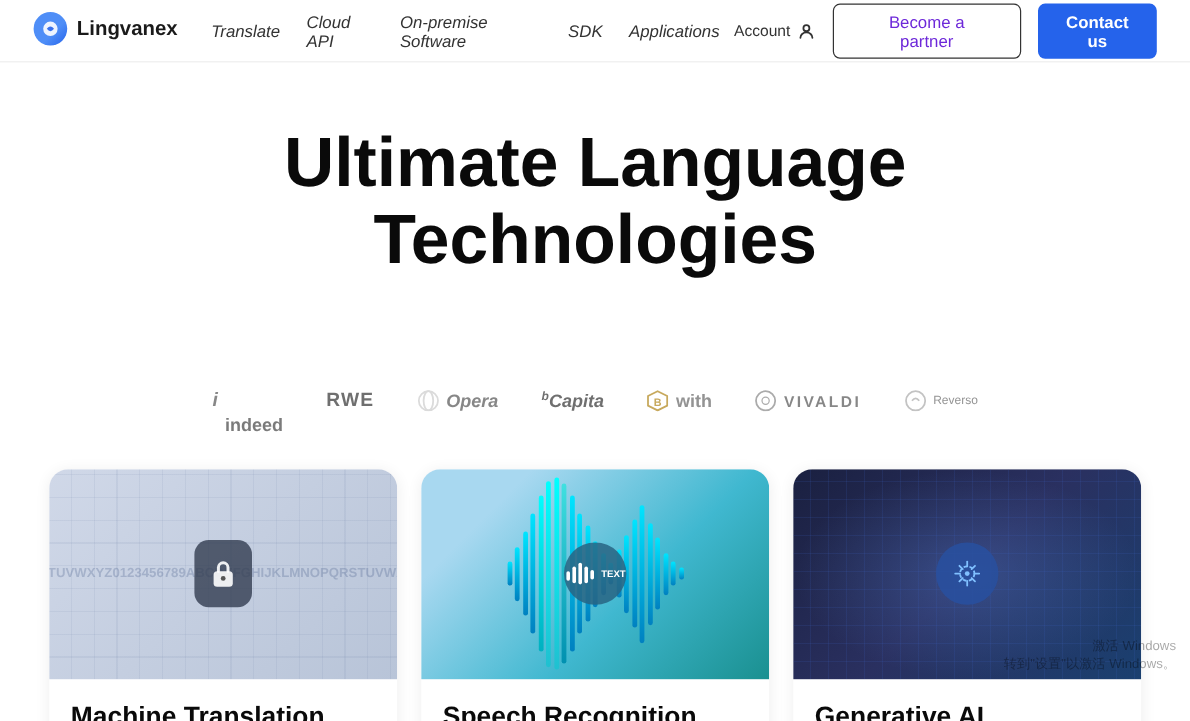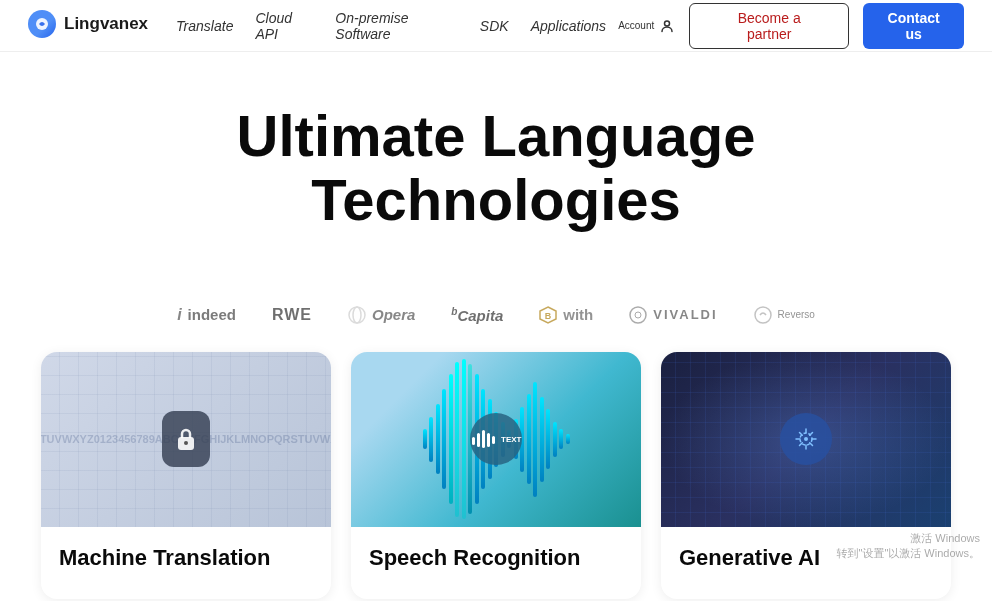--- a/index.html
+++ b/index.html
@@ -11,22 +11,22 @@
       padding: 0 28px; height: 52px; border-bottom: 1px solid #eee;
       background: #fff; position: sticky; top: 0; z-index: 100;
     }
     .nav-left { display: flex; align-items: flex-start; gap: 28px; }
     .logo { display: flex; align-items: center; gap: 8px; font-weight: 700; font-size: 17px; color: #1a1a1a; }
     .logo-circle { width: 28px; height: 28px; border-radius: 50%; background: linear-gradient(135deg, #4f8ef7 60%, #2563eb 100%); display: flex; align-items: center; justify-content: center; }
     .logo-circle svg { width: 16px; height: 16px; }
     .nav-links { display: flex; align-items: center; gap: 22px; font-style: italic; }
     .nav-links a { text-decoration: none; color: #333; font-size: 14px; font-weight: 400; }
     .nav-right { display: flex; align-items: center; gap: 14px; }
-    .account-btn { display: flex; align-items: center; gap: 5px; font-size: 10px; color: #333; cursor: pointer; text-decoration: none; margin-left: 12px; }
-    .partner-btn { border: 1.5px solid #333; border-radius: 6px; padding: 6px 26px; font-size: 14px; color: #b91c1c; background: #fff; cursor: pointer; font-weight: 500; }
+    .account-btn { display: flex; align-items: center; gap: 5px; font-size: 13px; color: #333; cursor: pointer; text-decoration: none; margin-left: 12px; }
+    .partner-btn { border: 1.5px solid #333; border-radius: 6px; padding: 6px 26px; font-size: 14px; color: #6d28d9; background: #fff; cursor: pointer; font-weight: 500; }
     .contact-btn { background: #2563eb; color: #fff; border: none; border-radius: 6px; padding: 7px 16px; font-size: 14px; font-weight: 600; cursor: pointer; }
 
     
     .hero { text-align: center; padding: 52px 20px 32px; }
     .hero h1 { font-size: 58px; font-weight: 900; line-height: 1.1; color: #0a0a0a; max-width: 700px; margin: 0 auto 18px; }
     .hero p { font-size: 16px; color: #555; max-width: 520px; margin: 0 auto; }
 
     
     .logos-row {
       display: flex; align-items: center; justify-content: center; gap: 36px;
@@ -101,21 +101,21 @@
 <section class="hero">
   <h1>
     <span>Ultimate Language</span><br>
     <span>Technologies</span>
   </h1>
 </section>
 
 <div class="logos-row">
   <div class="logo-item">
     <span style="font-style:italic;font-size:16px;color:#555;font-weight:700;">i</span>
-    <span style="font-weight:700;color:#444;font-size:15px;">indeed</span>
+    <span style="font-weight:700;color:#444;font-size:15px;margin-top:40px;">indeed</span>
   </div>
   <div class="logo-item">
     <span style="font-weight:800;color:#333;font-size:16px;letter-spacing:1px;">RWE</span>
   </div>
   <div class="logo-item">
     <svg width="18" height="18" viewBox="0 0 18 18">
       <circle cx="9" cy="9" r="8" stroke="#ccc" stroke-width="1.5" fill="none"></circle>
       <ellipse cx="9" cy="9" rx="4" ry="8" stroke="#ccc" stroke-width="1.5" fill="none"></ellipse>
     </svg>
     <span style="font-size:15px;color:#555;font-style:italic;">Opera</span>

